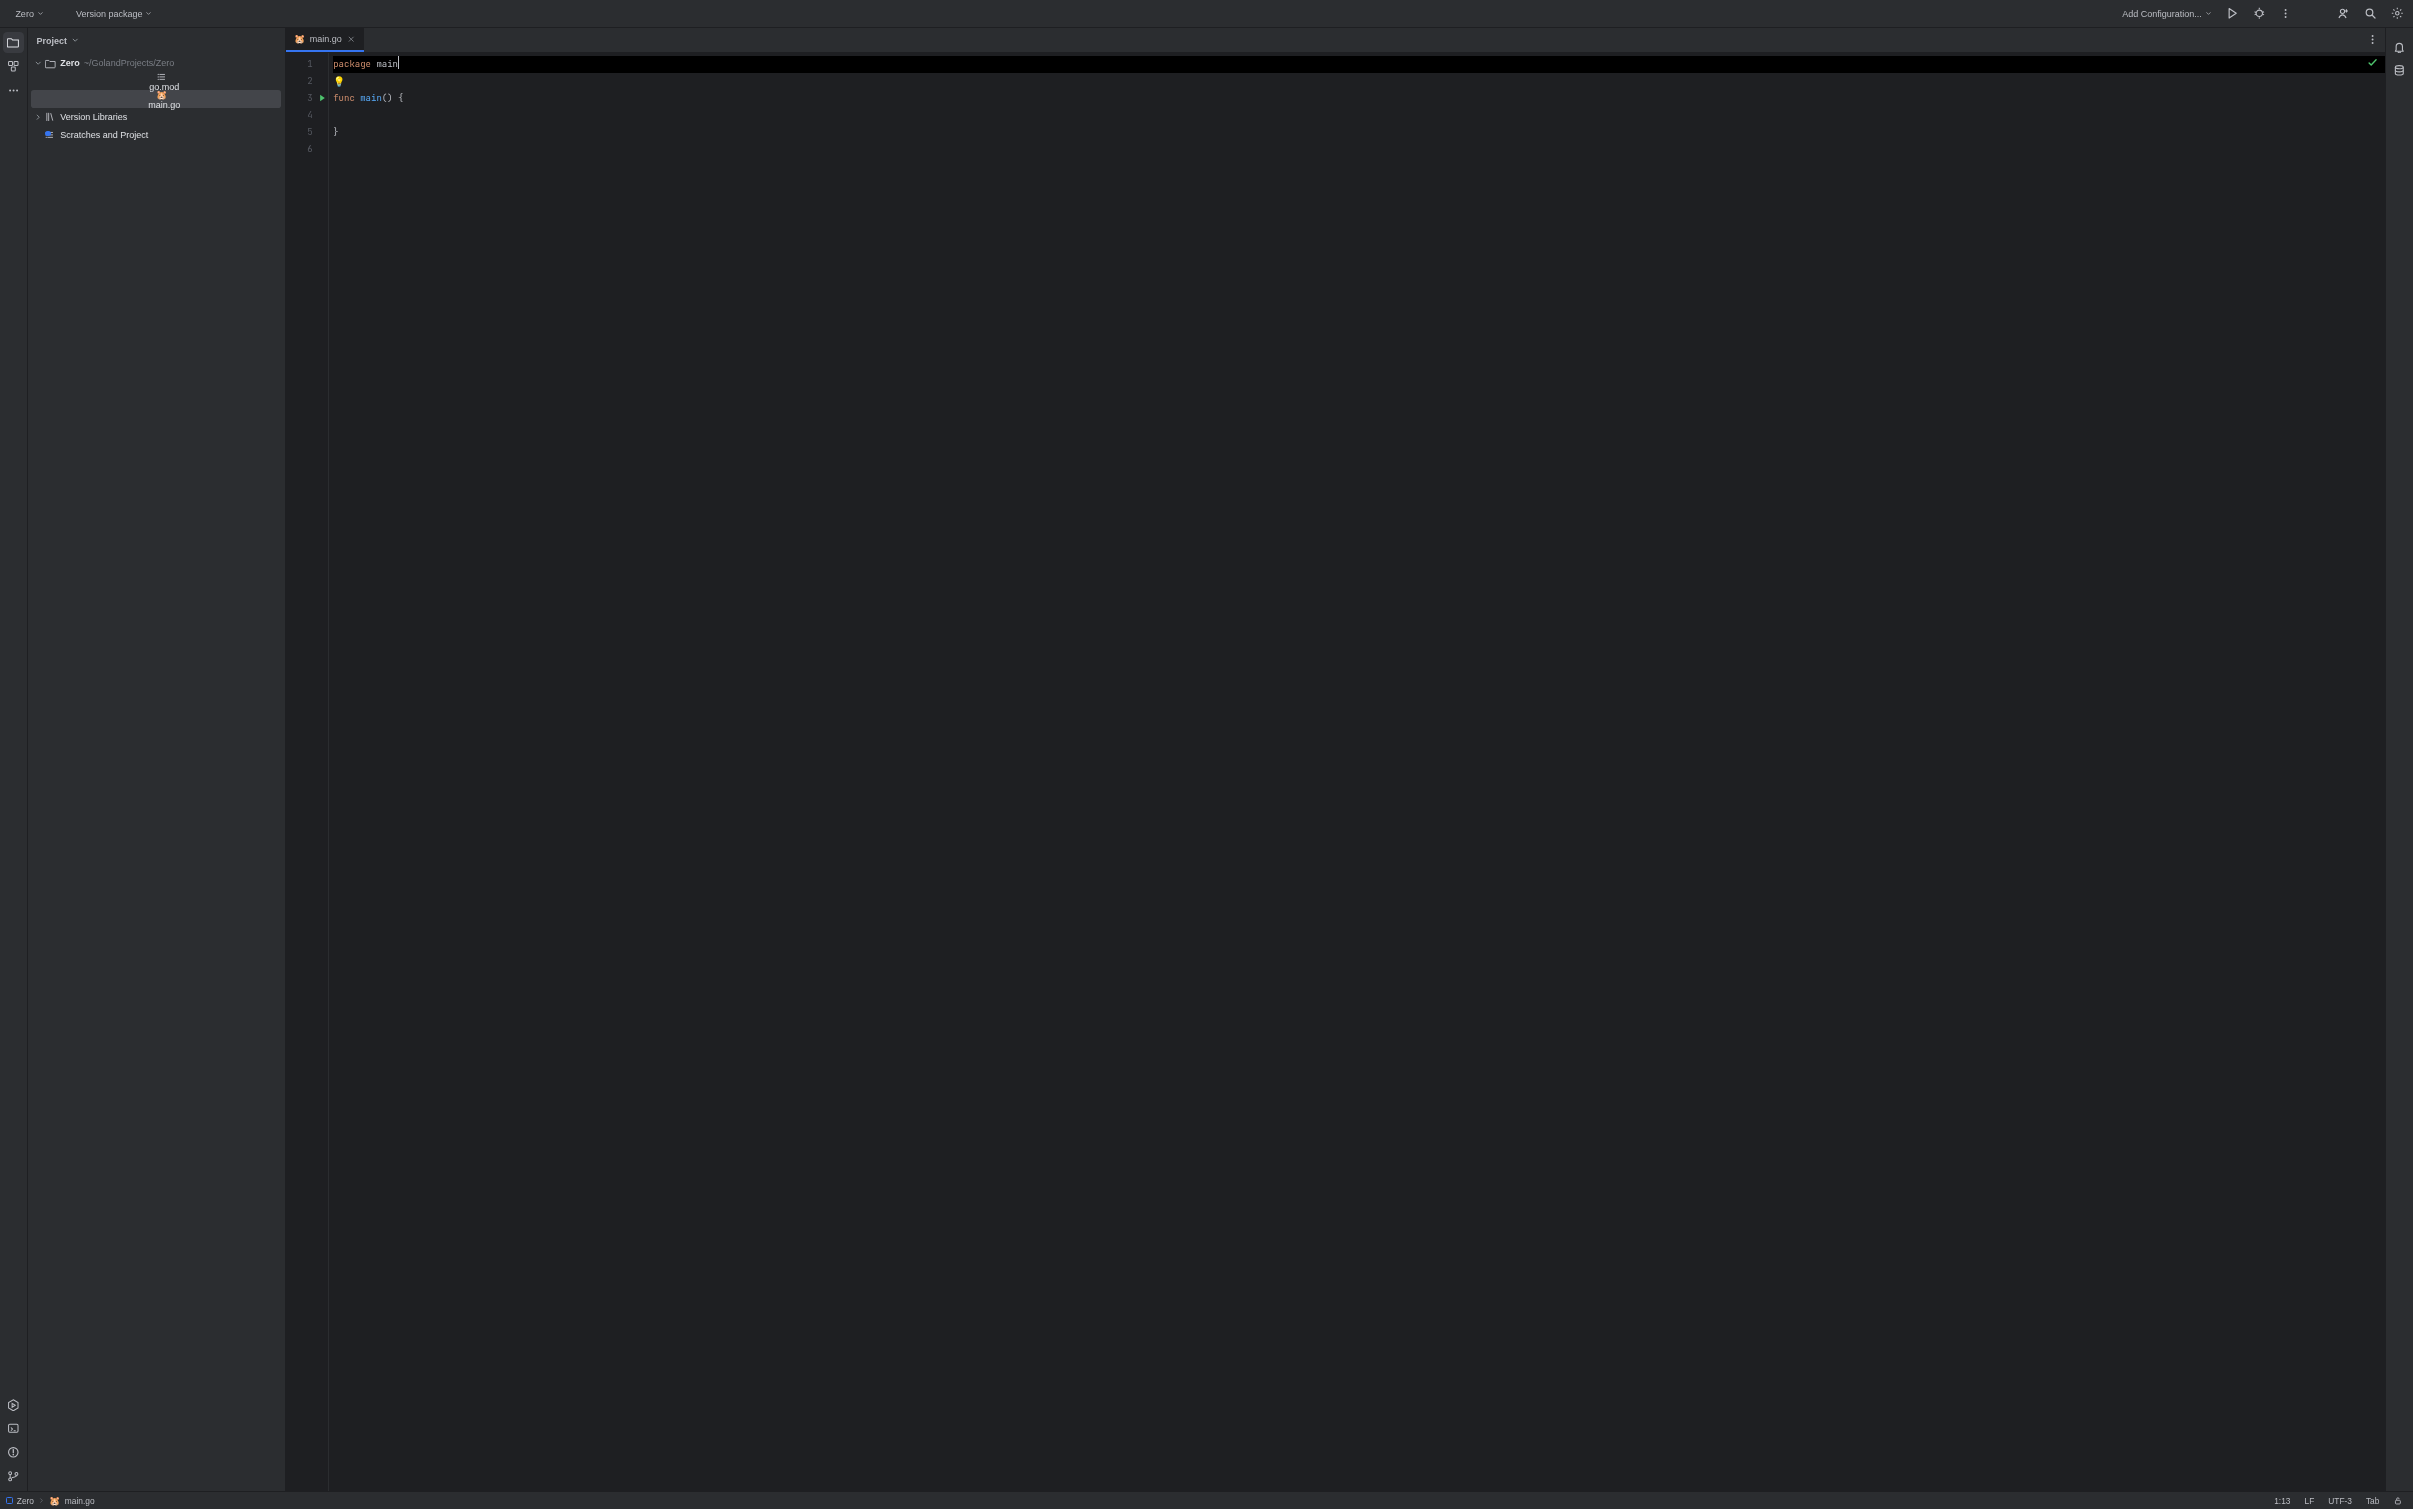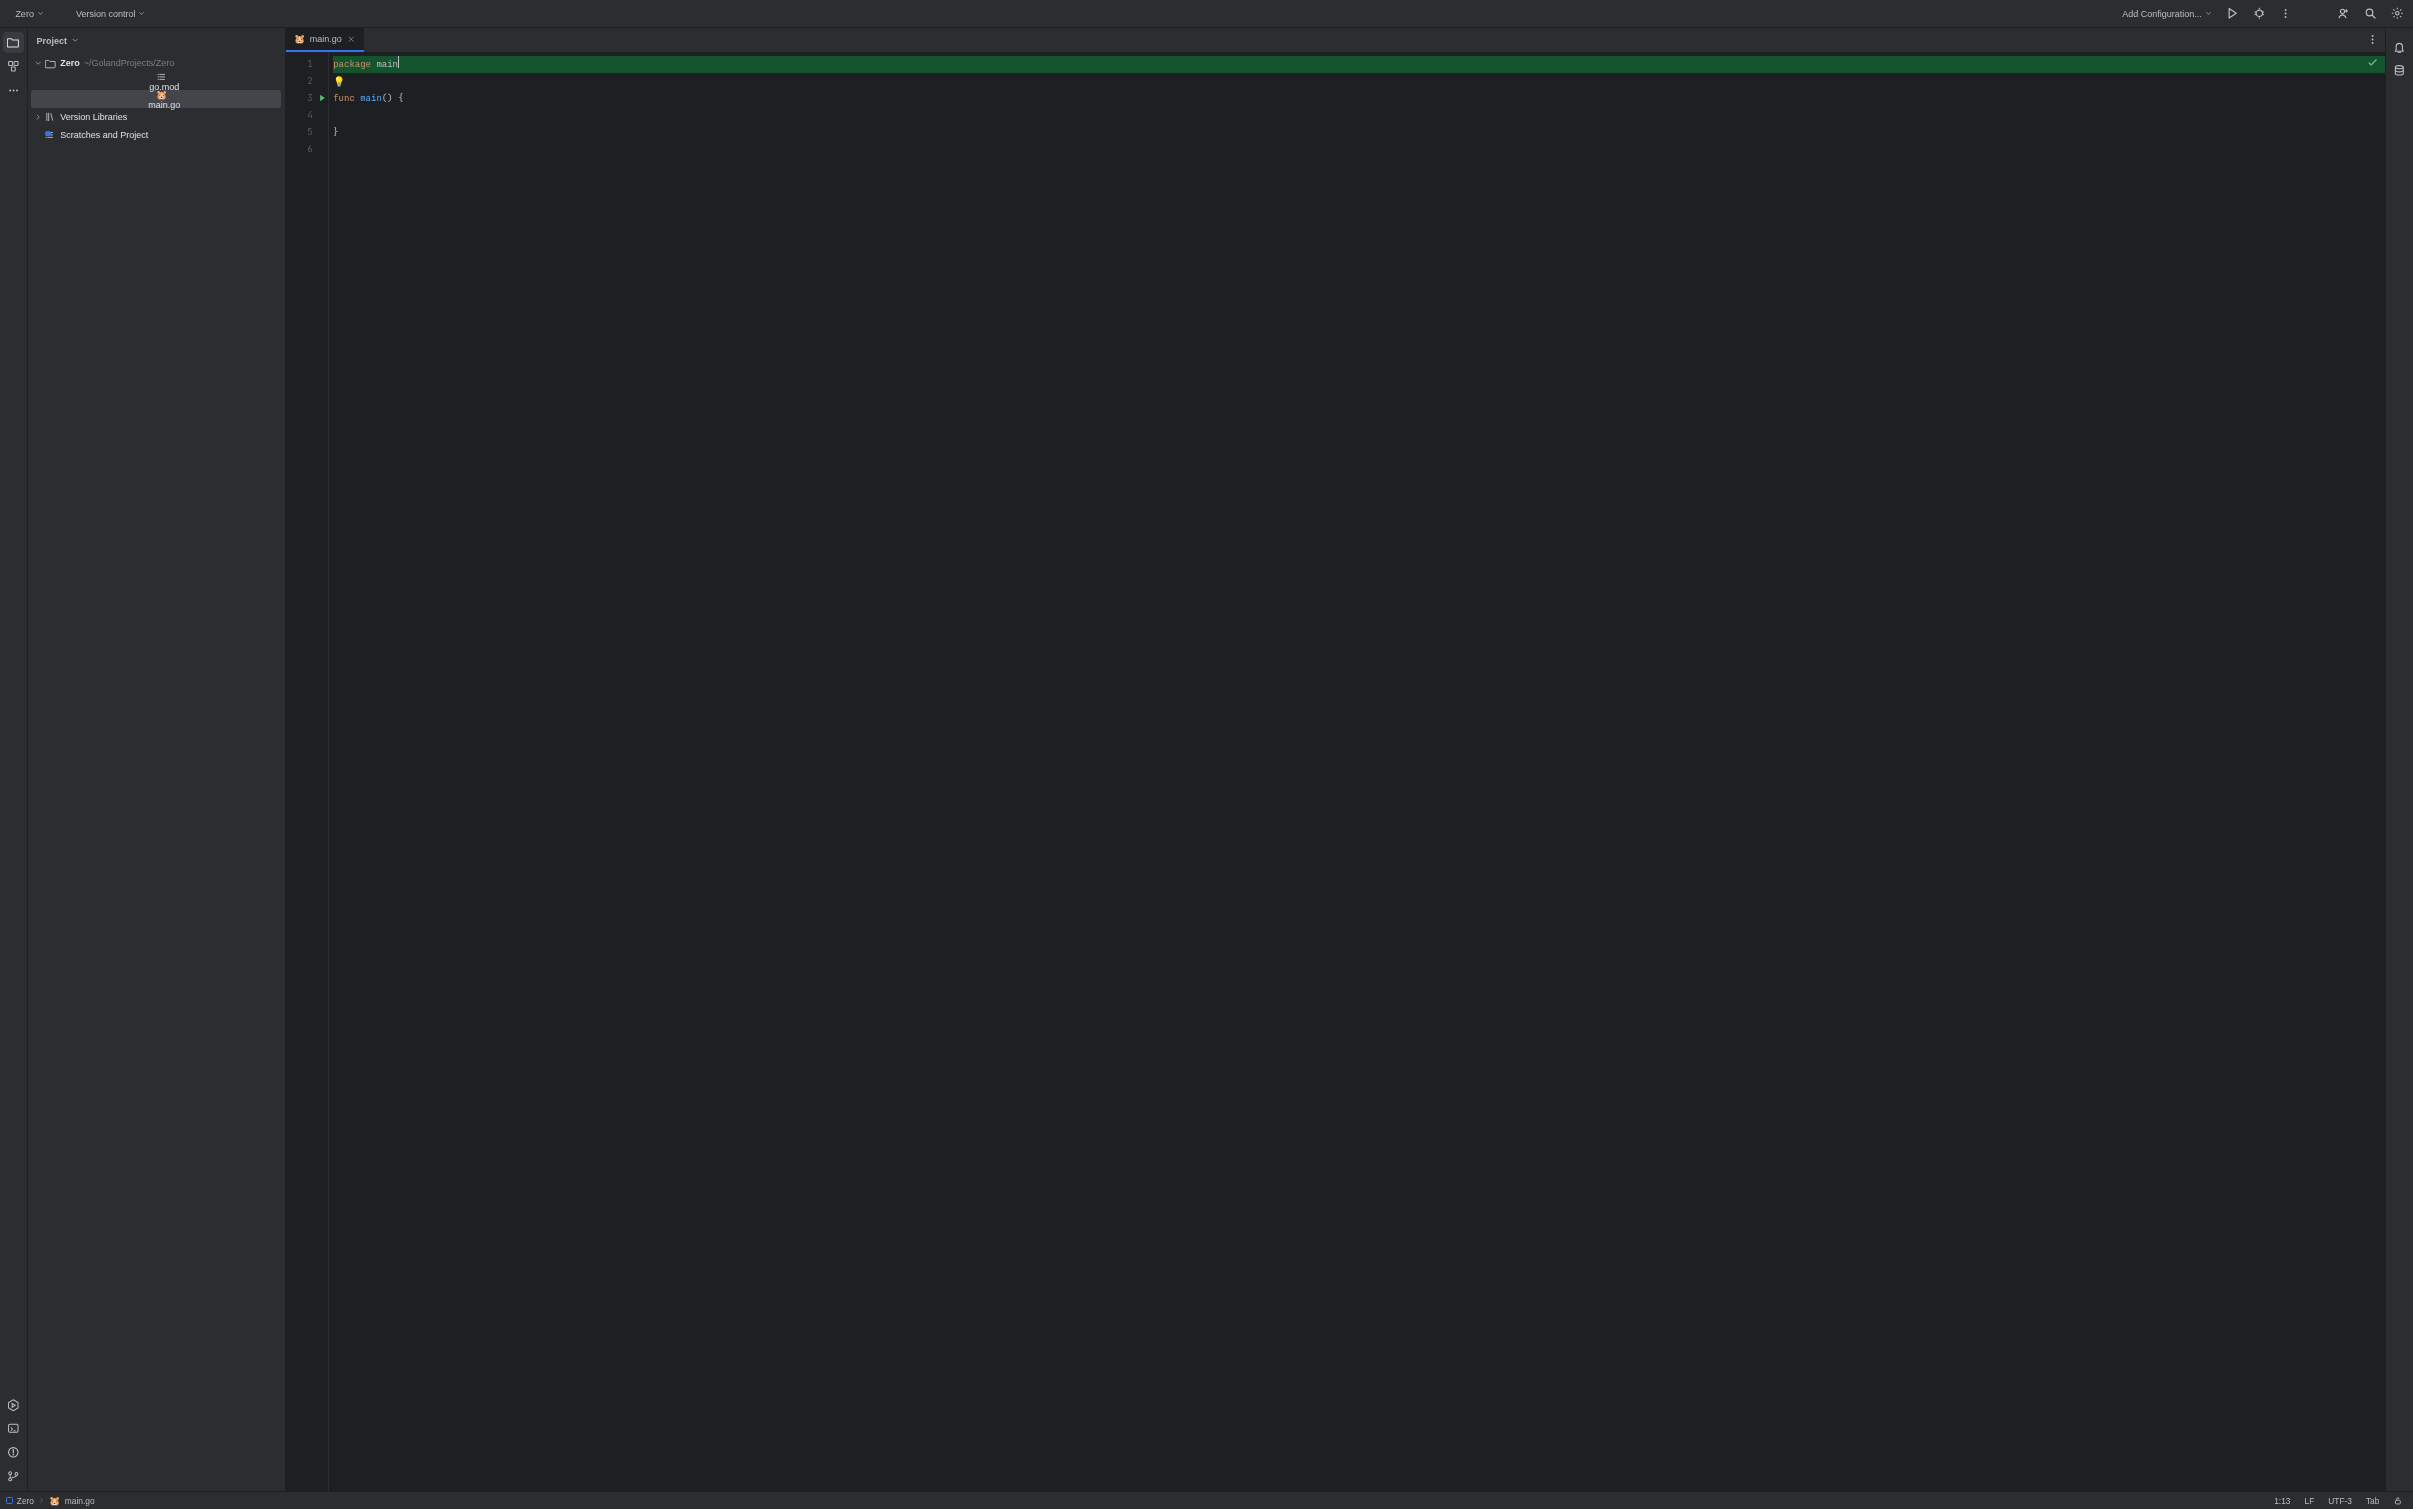--- a/index.html
+++ b/index.html
@@ -129,21 +129,21 @@
   }
   .gutter .ln { padding-right: 15.4px; position: relative; height: 17px; }
   .gutter .run-icon {
     position: absolute; right: 2.1px; top: 50%; transform: translateY(-50%);
     color: #4ec36d;
   }
   .code {
     flex: 1; padding: 2.8px 0 0 4.2px; color: #bcbec4; position: relative;
   }
   .code .line { height: 17px; white-space: pre; }
-  .code .curline { background: #14532d; font-family: Liberation Mono, monospace; }
+  .code .curline { background: #000000; }
   .kw { color: #cf8e6d; }
   .fn { color: #56a8f5; }
   .ident { color: #bcbec4; }
   .caret {
     display: inline-block; width: 0.7px; height: 12.6px;
     background: #bcbec4; vertical-align: -2.1px;
     animation: blink 1s step-end infinite;
   }
   @keyframes blink { 50% { opacity: 0; } }
   .ok-check {
@@ -271,21 +271,21 @@
 
 <div class="titlebar">
   <div class="tb-left">
     <div class="tb-btn">
       <span>Zero</span>
       <svg class="chev-down" viewBox="0 0 10 10" width="7" height="7">
           <use href="#i-chevdown"></use>
         </svg>
     </div>
     <div class="tb-btn" style="margin-left:17px;">
-      <span>Version control</span>
+      <span>Version package</span>
       <svg class="chev-down" viewBox="0 0 10 10" width="7" height="7">
           <use href="#i-chevdown"></use>
         </svg>
     </div>
   </div>
   <div class="tb-spacer"></div>
   <div class="tb-right">
     <div class="tb-btn">
       <span>Add Configuration...</span>
       <svg class="chev-down" viewBox="0 0 10 10" width="7" height="7">

